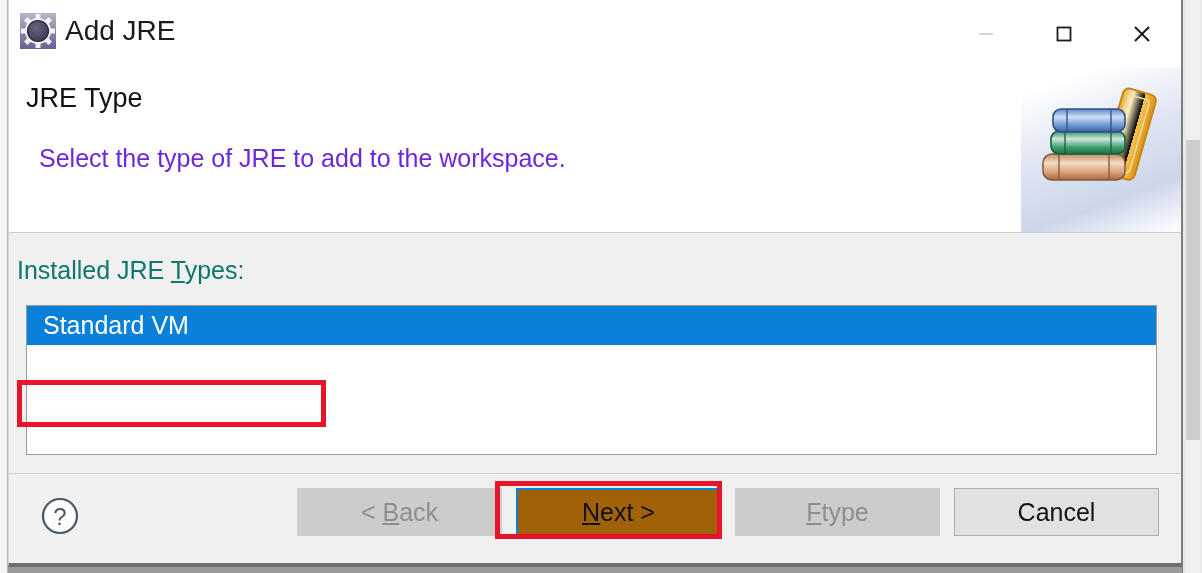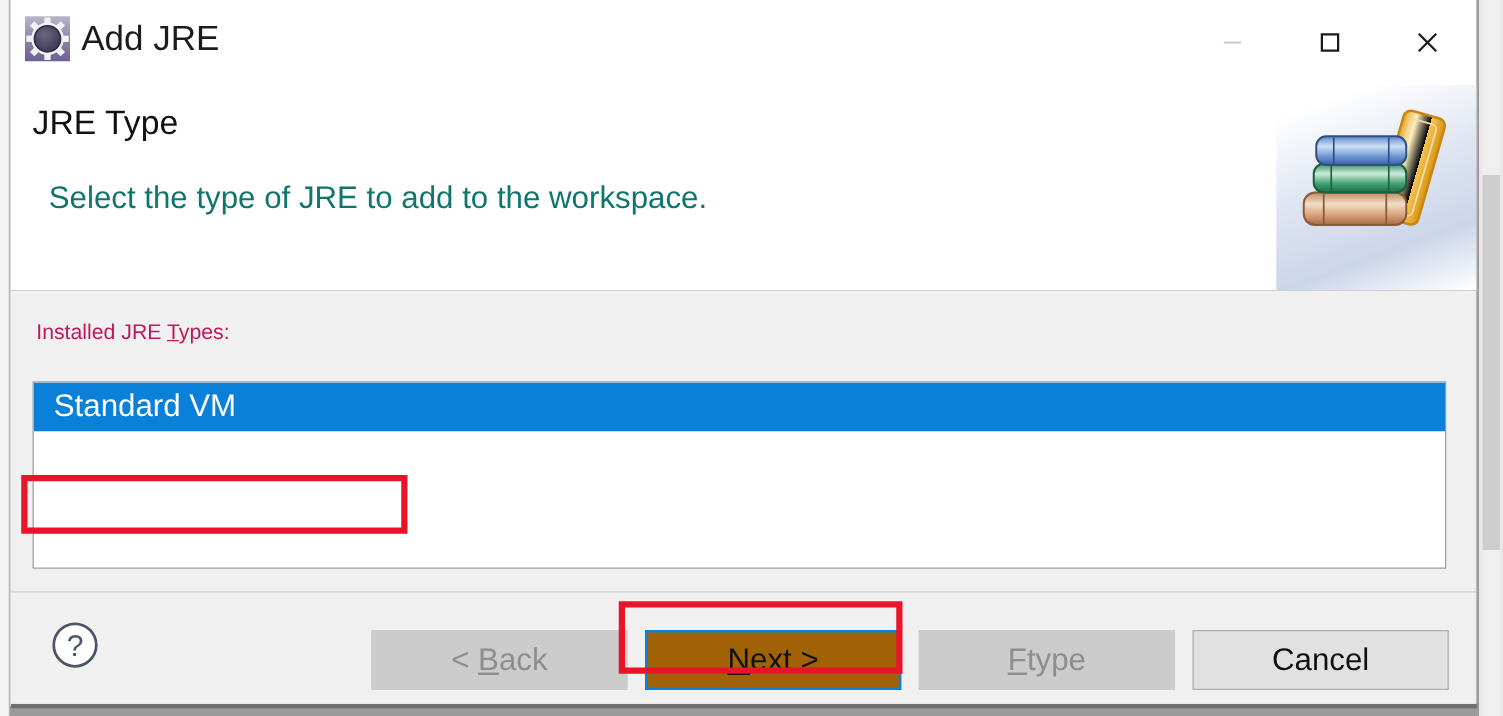--- a/index.html
+++ b/index.html
@@ -124,45 +124,45 @@
     top: 15px;
     font-size: 27px;
     font-weight: normal;
     color: #121212;
   }
   .banner-desc {
     position: absolute;
     left: 30px;
     top: 76px;
     font-size: 25px;
-    color: #0f766e;
+    color: #6d28d9;
   }
   .banner-art {
     position: absolute;
     right: 0;
     top: 0;
     width: 160px;
     height: 164px;
     background: linear-gradient(160deg, #ffffff 0%, #ffffff 12%, #dfe5f2 45%, #ccd6ea 75%, #ffffff 100%);
     overflow: hidden;
   }
   .banner-art svg { position: absolute; right: 8px; top: 14px; }
 
   
   .body {
     flex: 1 1 auto;
     background: #f0f0f0;
     position: relative;
   }
   .field-label {
     position: absolute;
-    left: 20px;
+    left: 8px;
     top: 23px;
-    font-size: 17px;
-    color: #be185d;
+    font-size: 25px;
+    color: #0f766e;
   }
   .field-label u { text-decoration: underline; }
 
   .listbox {
     position: absolute;
     left: 17px;
     top: 72px;
     width: 1131px;
     height: 150px;
     background: #ffffff;
@@ -198,21 +198,21 @@
     position: absolute;
     left: 31px;
     top: 22px;
     width: 40px;
     height: 40px;
     cursor: pointer;
   }
   .btn-row {
     position: absolute;
     right: 22px;
-    top: 30px;
+    top: 14px;
     display: flex;
     align-items: center;
   }
   .dlg-btn {
     width: 205px;
     height: 48px;
     font-size: 25px;
     font-family: "Liberation Sans", sans-serif;
     line-height: 46px;
     text-align: center;

